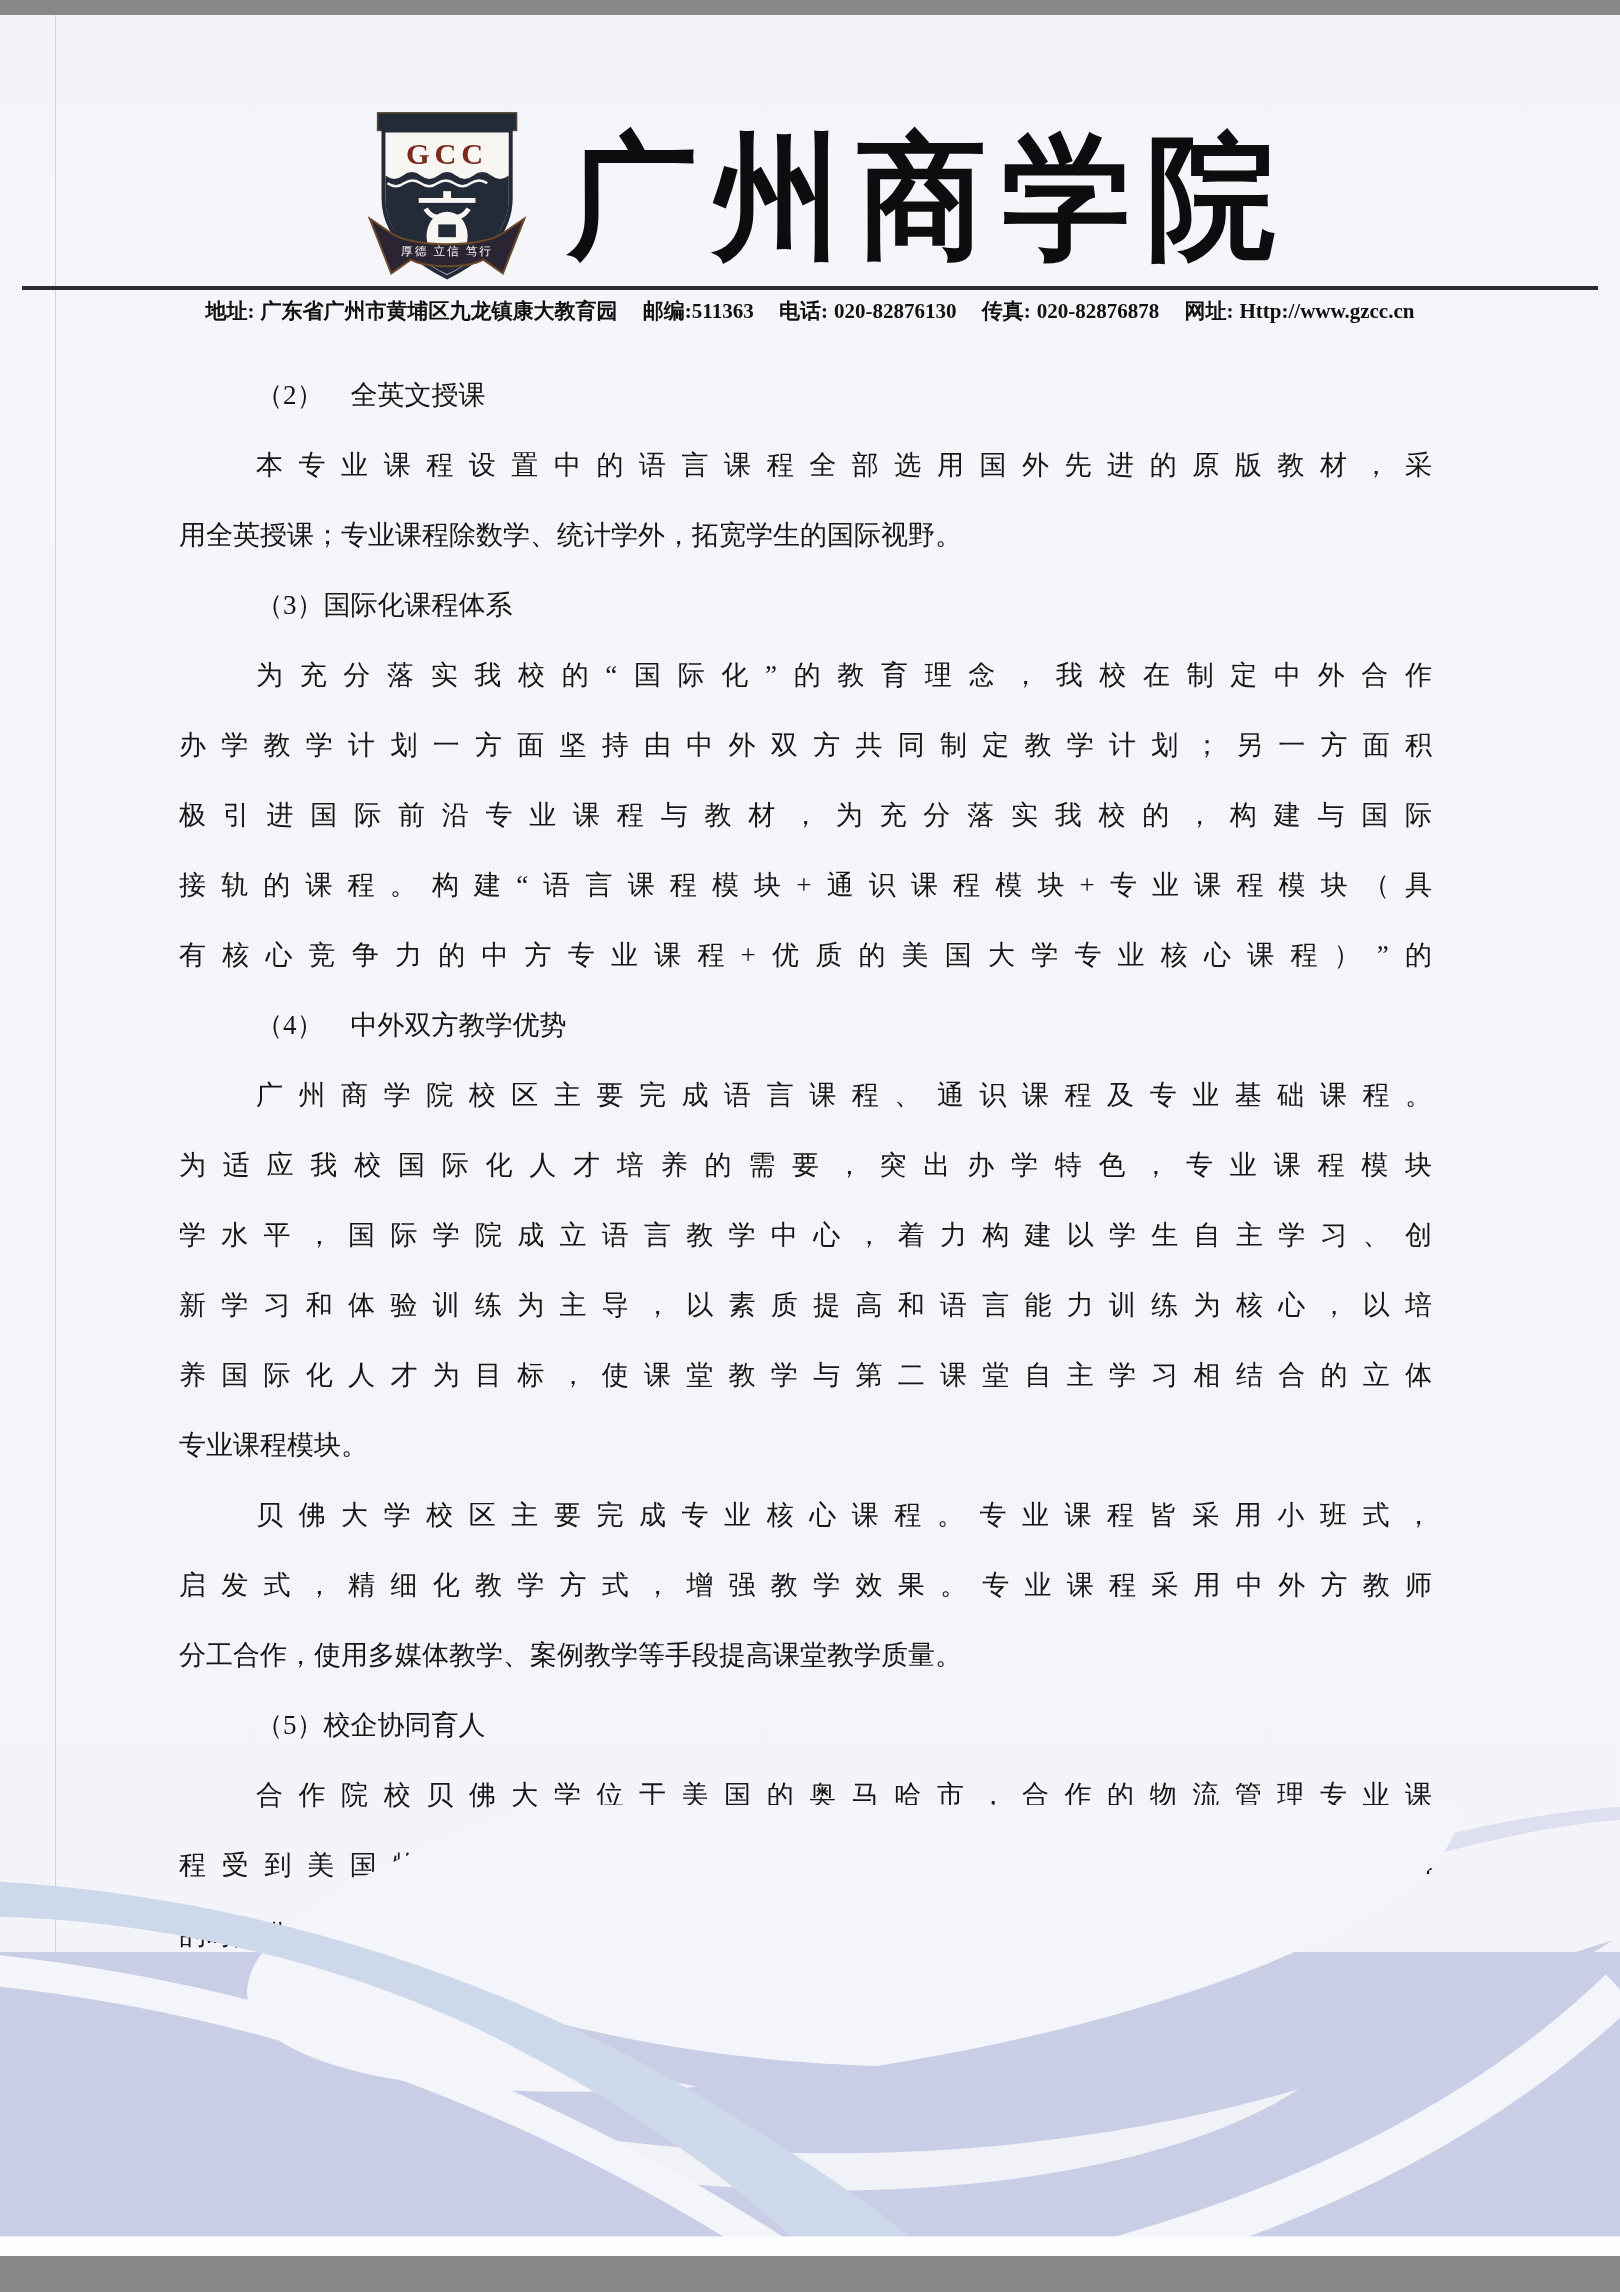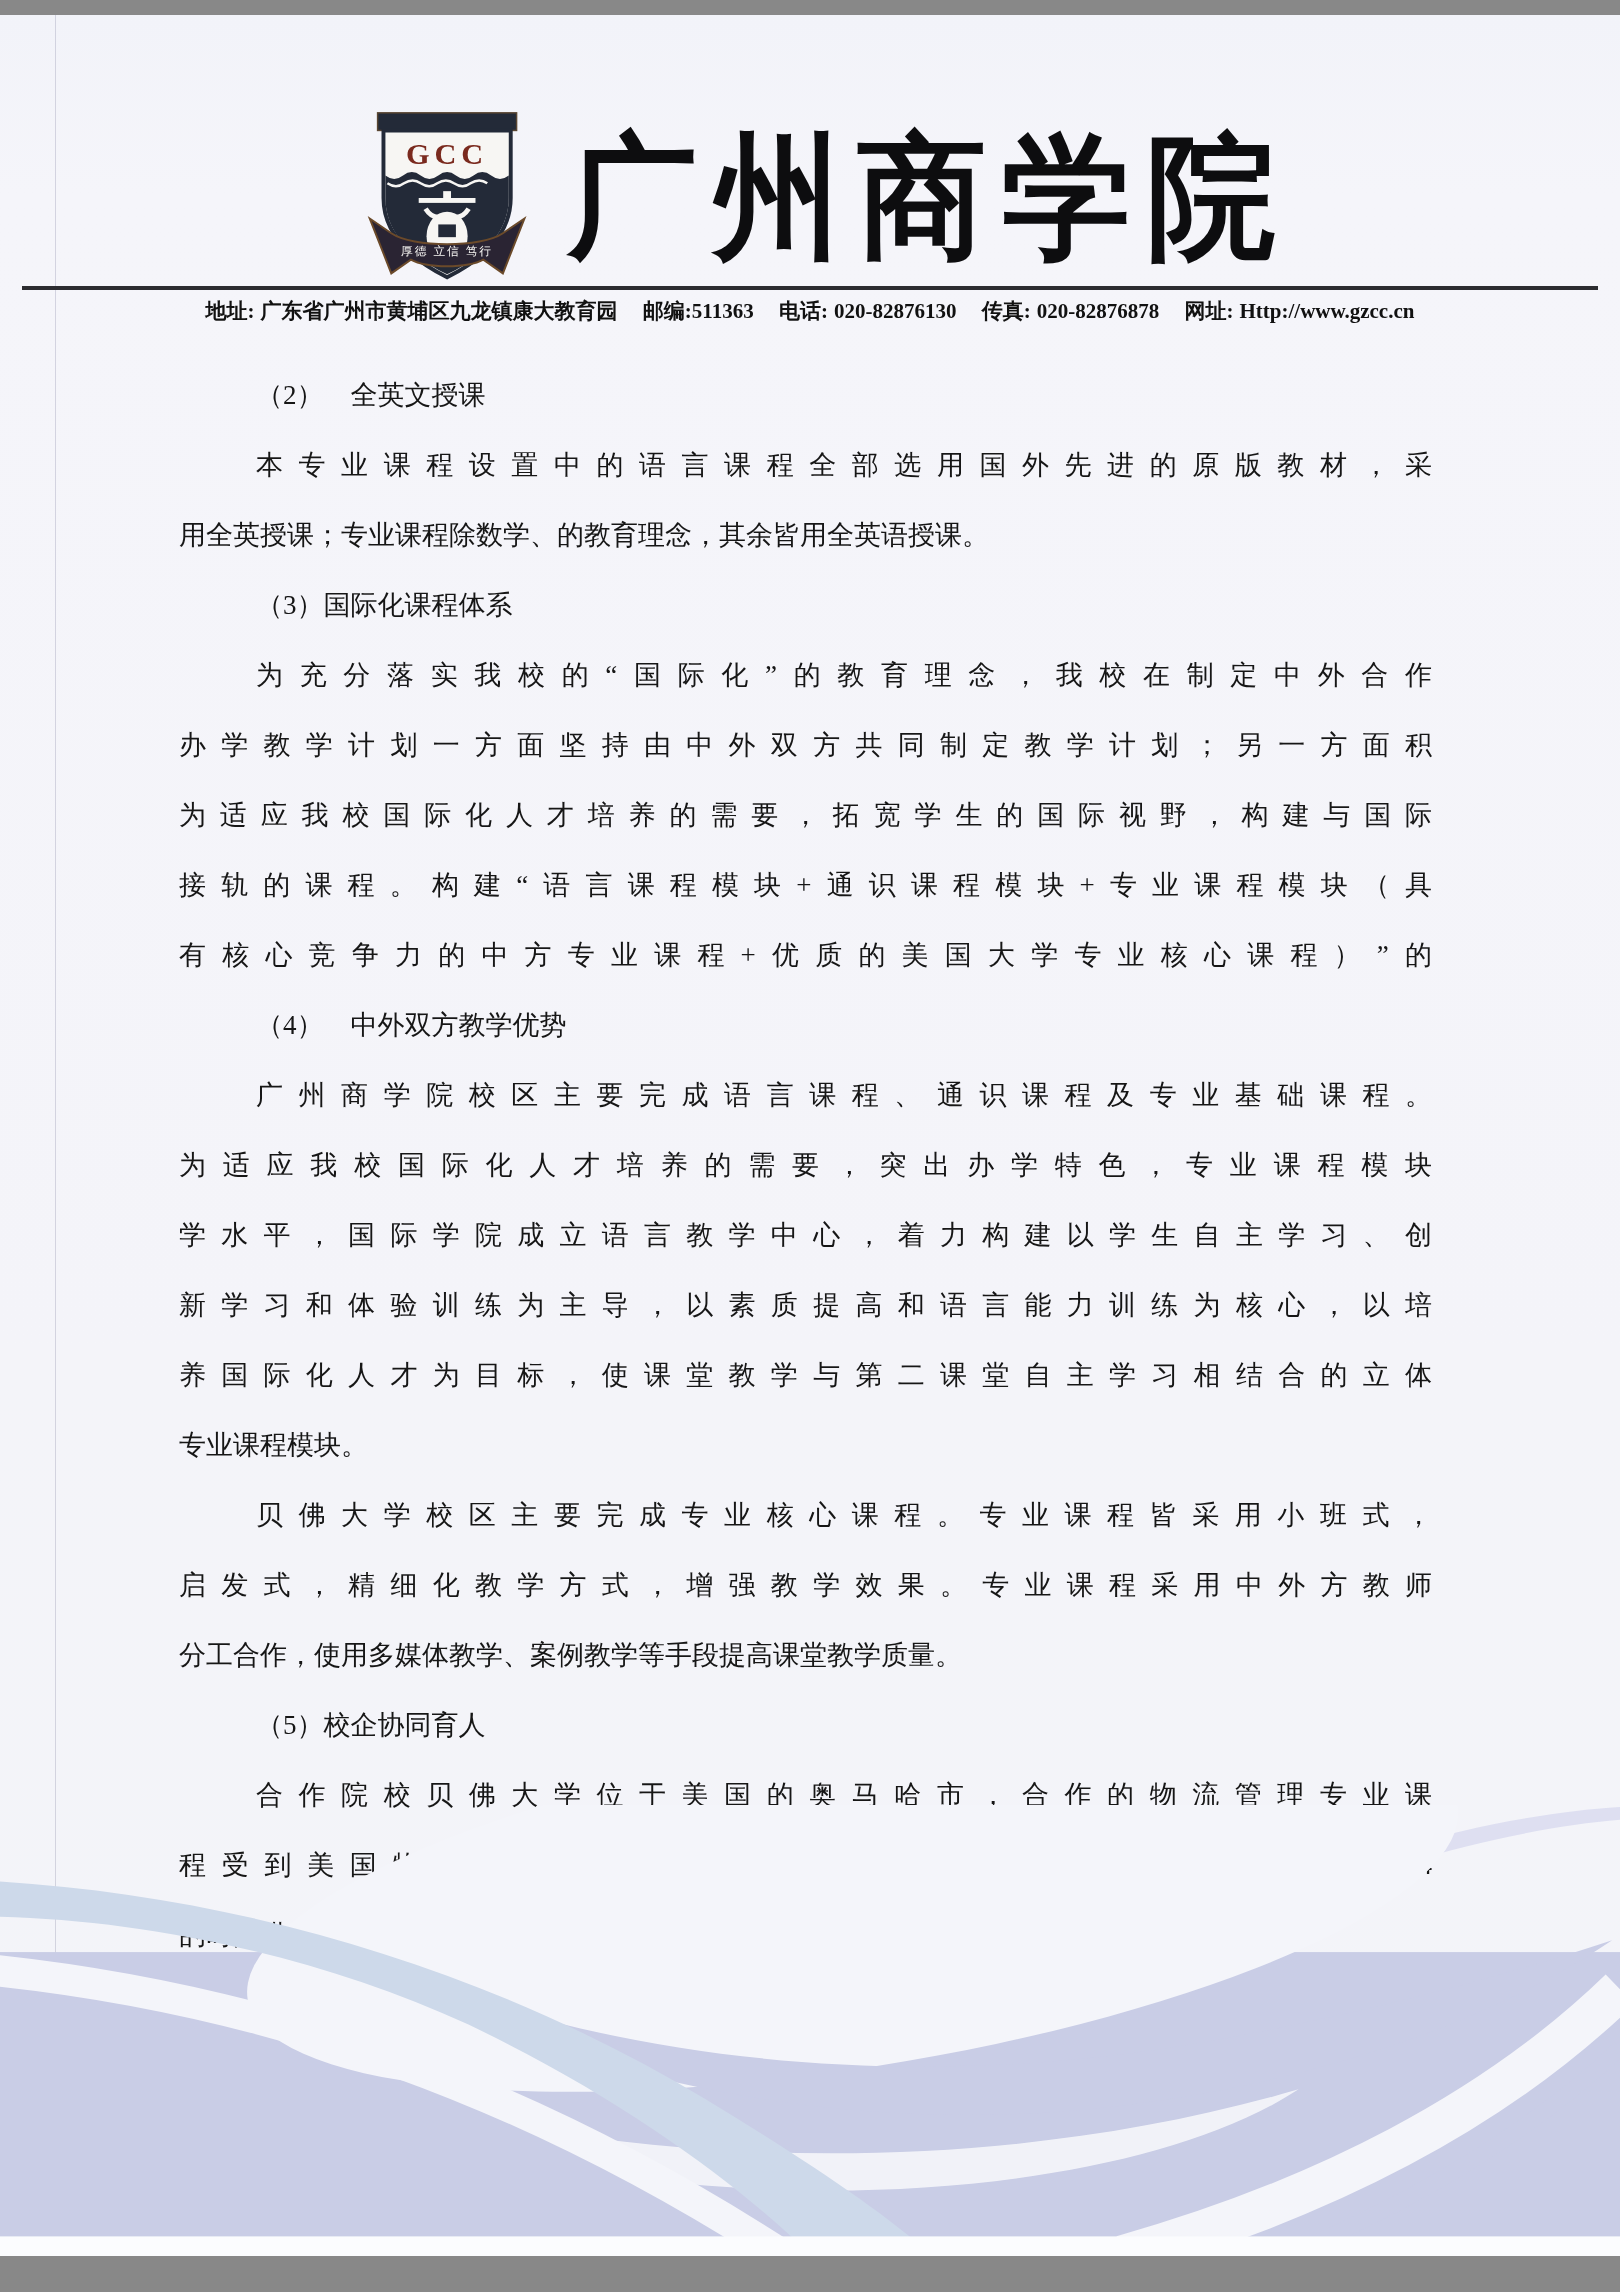--- a/index.html
+++ b/index.html
@@ -106,25 +106,25 @@
     <span class="contact-group"><span class="lbl">地址:</span><span>广东省广州市黄埔区九龙镇康大教育园</span></span>
     <span class="contact-group"><span class="lbl" style="margin-right:0">邮编:</span><span>511363</span></span>
     <span class="contact-group"><span class="lbl">电话:</span><span>020-82876130</span></span>
     <span class="contact-group"><span class="lbl">传真:</span><span>020-82876878</span></span>
     <span class="contact-group"><span class="lbl">网址:</span><span>Http://www.gzcc.cn</span></span>
   </div>
 
   <main id="document-body">
       <div class="line ind">（2）　全英文授课</div>
       <div class="line ind just">本专业课程设置中的语言课程全部选用国外先进的原版教材，采</div>
-      <div class="line">用全英授课；专业课程除数学、的教育理念，其余皆用全英语授课。</div>
+      <div class="line">用全英授课；专业课程除数学、统计学外，拓宽学生的国际视野。</div>
       <div class="line ind">（3）国际化课程体系</div>
       <div class="line ind just">为充分落实我校的“国际化”的教育理念，我校在制定中外合作</div>
       <div class="line just">办学教学计划一方面坚持由中外双方共同制定教学计划；另一方面积</div>
-      <div class="line just">为适应我校国际化人才培养的需要，拓宽学生的国际视野，构建与国际</div>
+      <div class="line just">极引进国际前沿专业课程与教材，为充分落实我校的，构建与国际</div>
       <div class="line just">接轨的课程。构建“语言课程模块+通识课程模块+专业课程模块（具</div>
       <div class="line just">有核心竞争力的中方专业课程+优质的美国大学专业核心课程）”的</div>
       <div class="line ind">（4）　中外双方教学优势</div>
       <div class="line ind just">广州商学院校区主要完成语言课程、通识课程及专业基础课程。</div>
       <div class="line just">为适应我校国际化人才培养的需要，突出办学特色，专业课程模块</div>
       <div class="line just">学水平，国际学院成立语言教学中心，着力构建以学生自主学习、创</div>
       <div class="line just">新学习和体验训练为主导，以素质提高和语言能力训练为核心，以培</div>
       <div class="line just">养国际化人才为目标，使课堂教学与第二课堂自主学习相结合的立体</div>
       <div class="line">专业课程模块。</div>
       <div class="line ind just">贝佛大学校区主要完成专业核心课程。专业课程皆采用小班式，</div>

